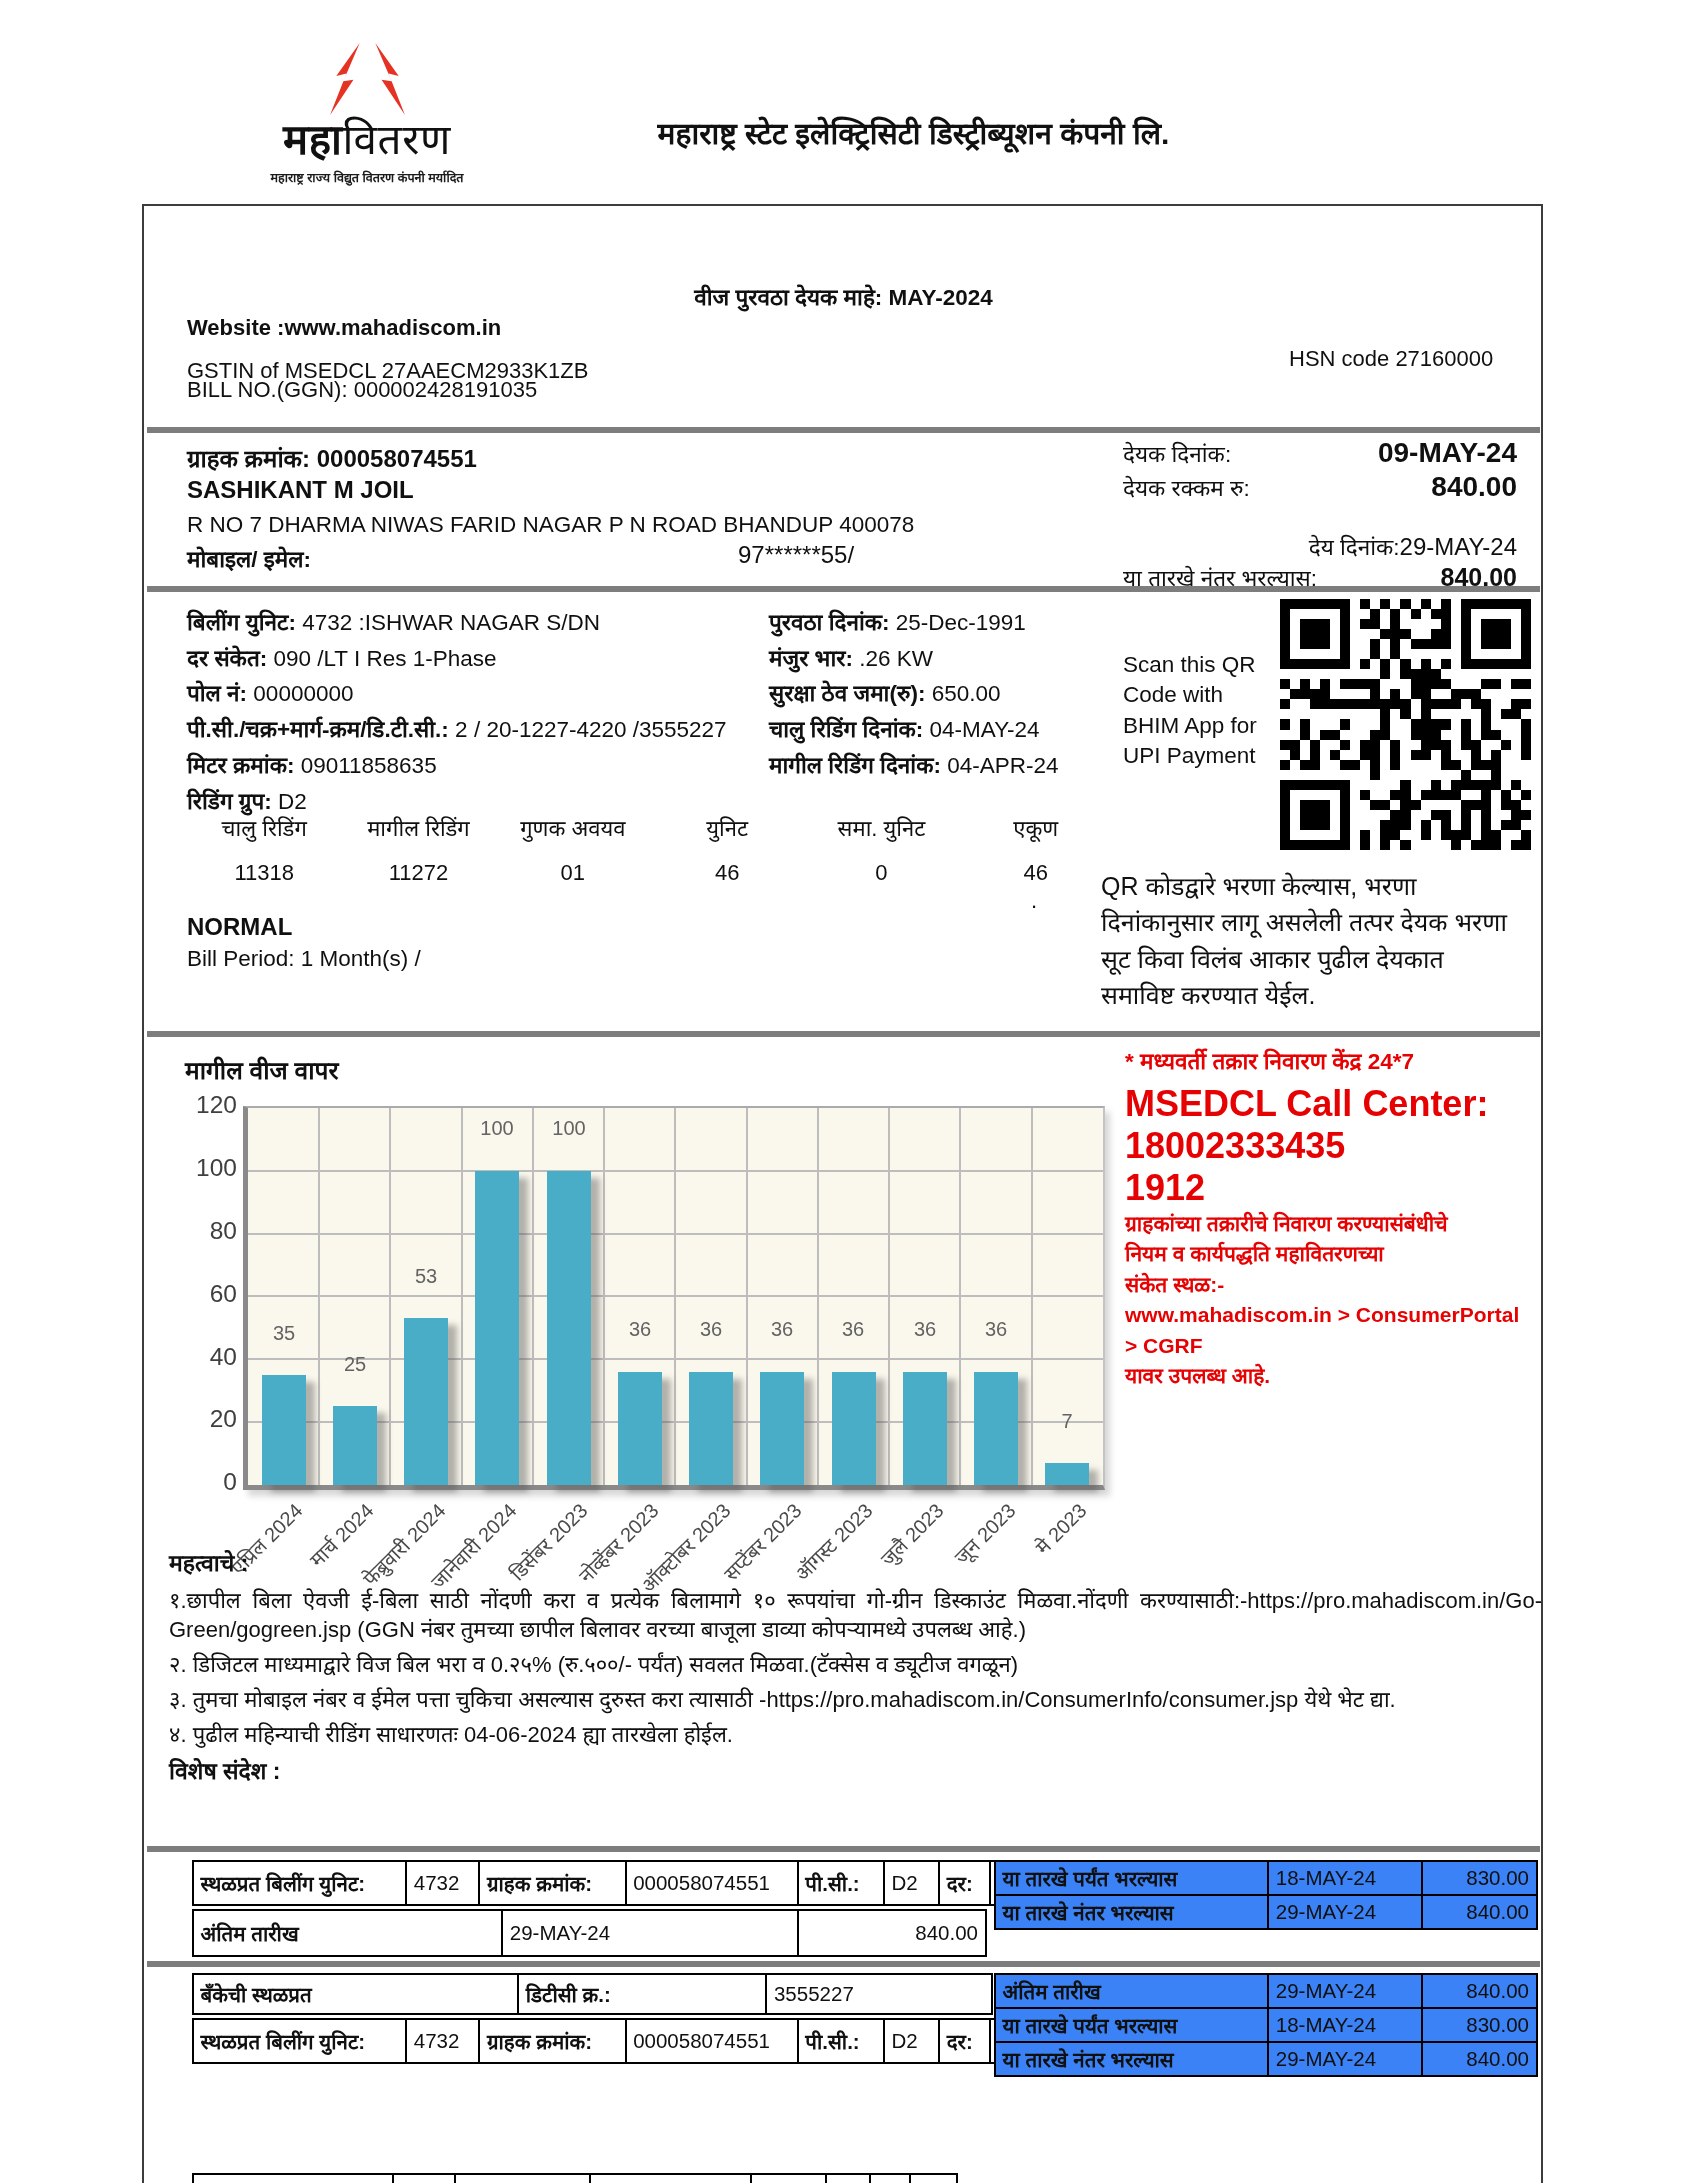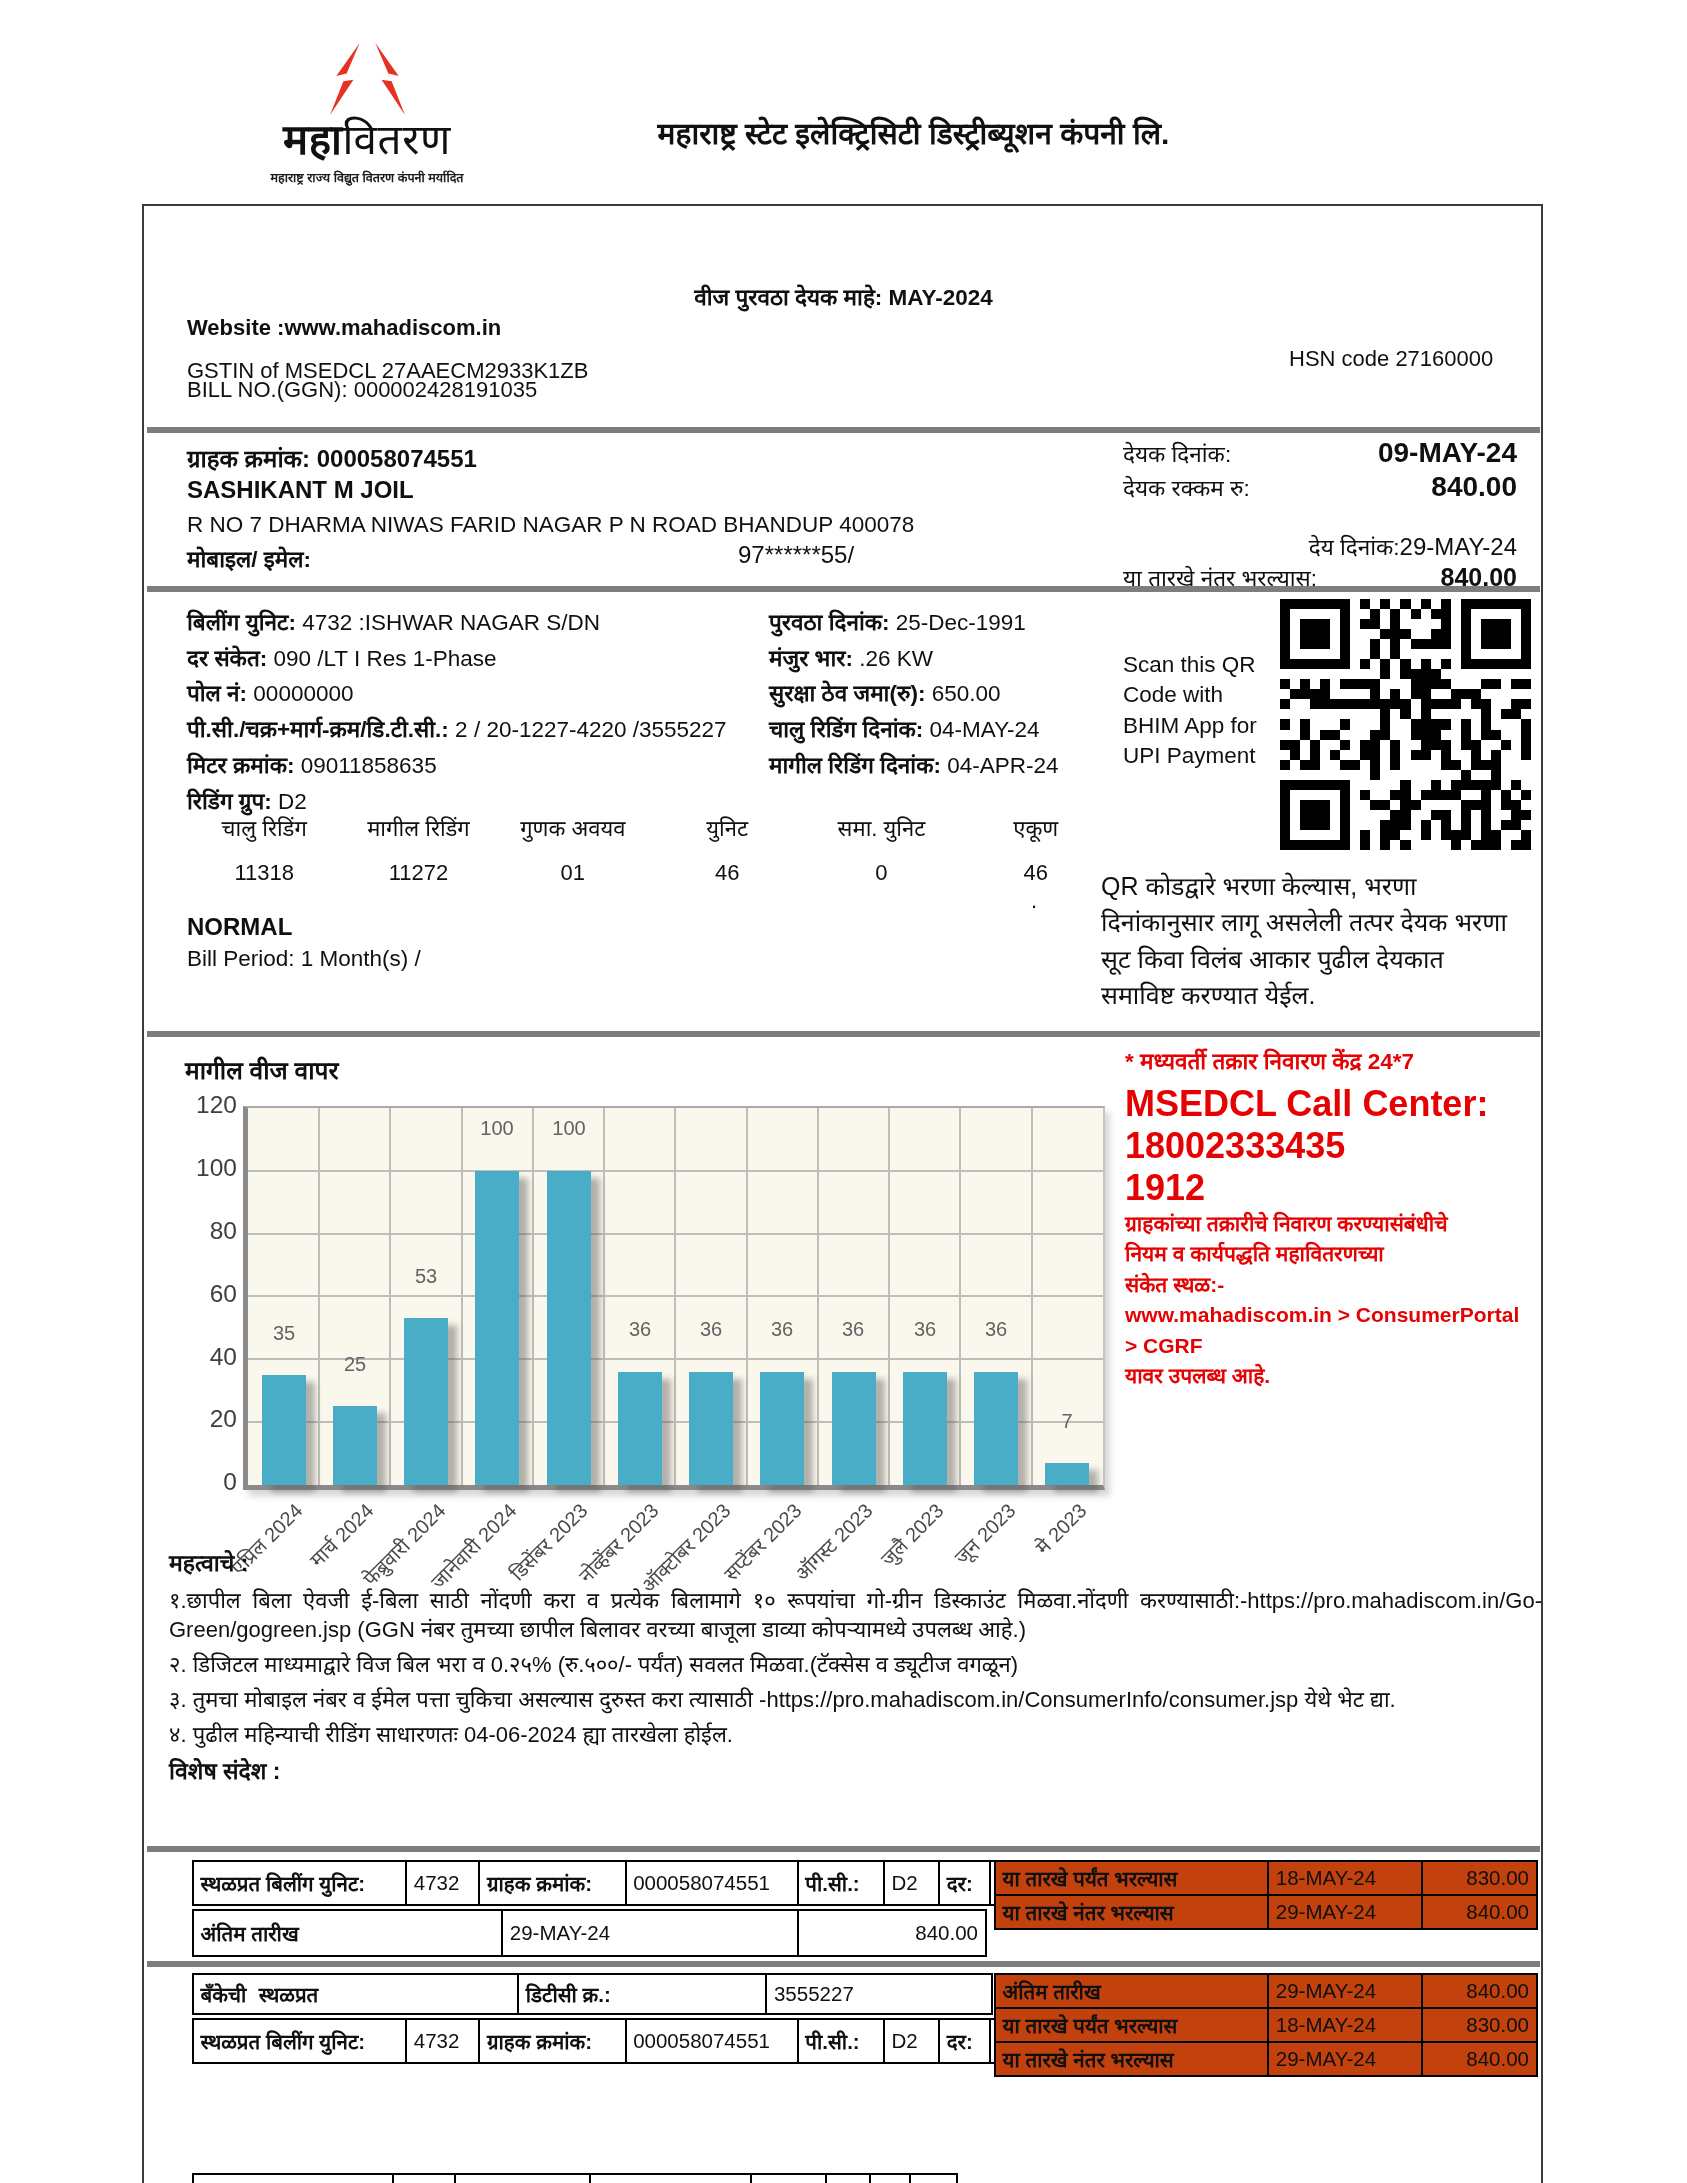--- a/index.html
+++ b/index.html
@@ -54,21 +54,21 @@
   .imp-h{font-weight:700;font-size:23px;margin-bottom:8px;}
   .imp-item{margin-bottom:6px;text-align:justify;}
   .paynote{position:absolute;left:169px;top:1778px;width:1373px;font-size:22px;line-height:1.45;text-align:justify;}
   
   .tbl{position:absolute;display:flex;border:2px solid #000;background:#fff;}
   .cell{border-right:2px solid #000;display:flex;align-items:center;padding:0 6.6px;
         font-size:20.5px;white-space:nowrap;overflow:hidden;}
   .cell:last-child{border-right:none;}
   .lab{font-weight:700;}
   .amtc{justify-content:flex-end;}
-  .vtbl{position:absolute;border:2px solid #000;background:#c2410c;}
+  .vtbl{position:absolute;border:2px solid #000;background:#3b82f6;}
   .vrow{display:flex;border-bottom:2px solid #000;}
   .vrow:last-child{border-bottom:none;}
   .strip{position:absolute;left:192px;top:2173px;width:762px;height:13.2px;
          border:2.6px solid #000;border-bottom:none;display:flex;}
   .strip div{border-right:2px solid #000;}
   .qrnote{position:absolute;left:1101px;top:868px;width:419px;font-size:25px;line-height:1.45;}
   .scantext{position:absolute;left:1123px;top:650px;width:155px;font-size:22.5px;line-height:1.35;}
 </style>
 </head>
 <body>
@@ -503,21 +503,21 @@
     <div class="vrow" style="height:32px;">
       <div class="cell lab" style="width:258px;">या तारखे नंतर भरल्यास</div>
       <div class="cell" style="width:139px;">29-MAY-24</div>
       <div class="cell amtc" style="width:99px;">840.00</div>
     </div>
   </div>
 
   <div class="hr" style="top:1961px;"></div>
 
   <div class="tbl" style="left:192px;top:1973px;height:38px;">
-    <div class="cell lab" style="width:310px;font-family:Liberation Mono, monospace;">बँकेची स्थळप्रत</div>
+    <div class="cell lab" style="width:310px;">बँकेची स्थळप्रत</div>
     <div class="cell lab" style="width:233px;">डिटीसी क्र.:</div>
     <div class="cell" style="width:210px;">3555227</div>
   </div>
   <div class="tbl" style="left:192px;top:2018px;height:42px;">
     <div class="cell lab" style="width:198px;">स्थळप्रत बिलींग युनिट:</div>
     <div class="cell" style="width:58px;">4732</div>
     <div class="cell lab" style="width:131px;">ग्राहक क्रमांक:</div>
     <div class="cell" style="width:157px;">000058074551</div>
     <div class="cell lab" style="width:71px;">पी.सी.:</div>
     <div class="cell" style="width:40px;">D2</div>

